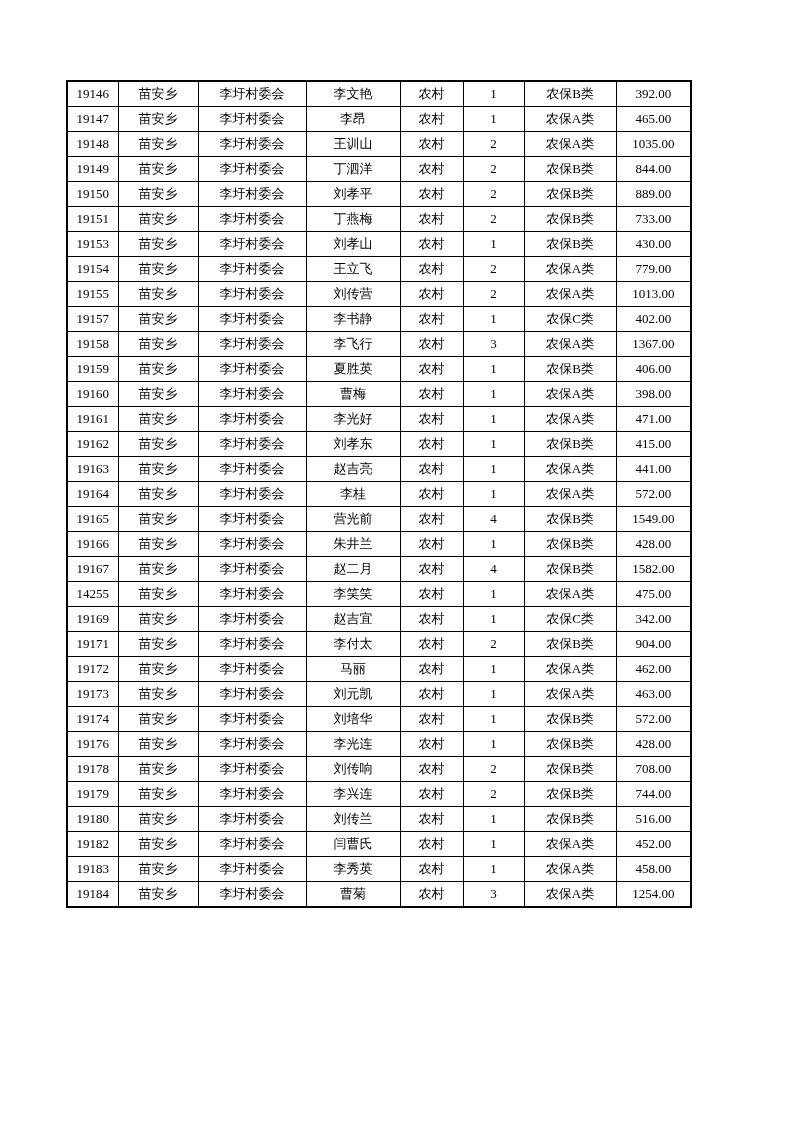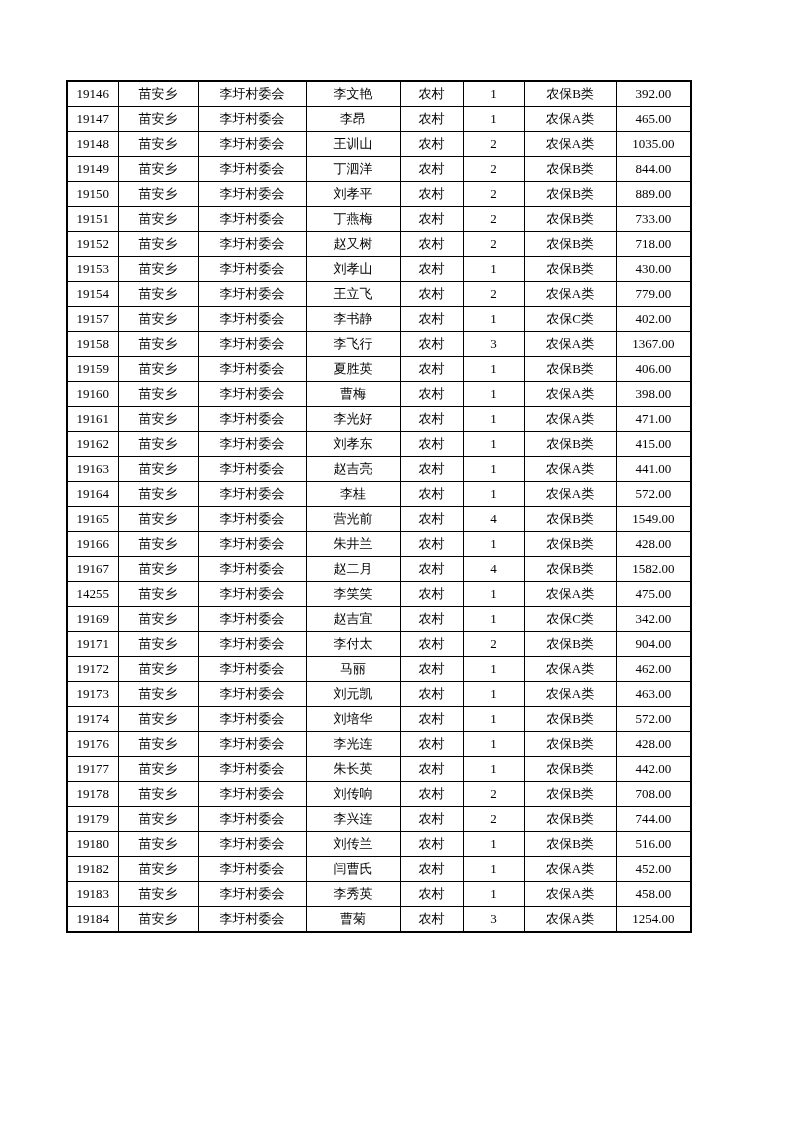--- a/index.html
+++ b/index.html
@@ -117,48 +117,48 @@
     <td>19151</td>
     <td>苗安乡</td>
     <td>李圩村委会</td>
     <td>丁燕梅</td>
     <td>农村</td>
     <td>2</td>
     <td>农保B类</td>
     <td>733.00</td>
   </tr>
         <tr>
-    <td>19152</td>
-    <td>苗安乡</td>
-    <td>李圩村委会</td>
-    <td>赵又树</td>
-    <td>农村</td>
-    <td>2</td>
-    <td>农保B类</td>
-    <td>718.00</td>
-  </tr>
-        <tr>
     <td>19153</td>
     <td>苗安乡</td>
     <td>李圩村委会</td>
     <td>刘孝山</td>
     <td>农村</td>
     <td>1</td>
     <td>农保B类</td>
     <td>430.00</td>
   </tr>
         <tr>
     <td>19154</td>
     <td>苗安乡</td>
     <td>李圩村委会</td>
     <td>王立飞</td>
     <td>农村</td>
     <td>2</td>
     <td>农保A类</td>
     <td>779.00</td>
+  </tr>
+        <tr>
+    <td>19155</td>
+    <td>苗安乡</td>
+    <td>李圩村委会</td>
+    <td>刘传营</td>
+    <td>农村</td>
+    <td>2</td>
+    <td>农保A类</td>
+    <td>1013.00</td>
   </tr>
         <tr>
     <td>19157</td>
     <td>苗安乡</td>
     <td>李圩村委会</td>
     <td>李书静</td>
     <td>农村</td>
     <td>1</td>
     <td>农保C类</td>
     <td>402.00</td>
@@ -325,30 +325,20 @@
   </tr>
         <tr>
     <td>19176</td>
     <td>苗安乡</td>
     <td>李圩村委会</td>
     <td>李光连</td>
     <td>农村</td>
     <td>1</td>
     <td>农保B类</td>
     <td>428.00</td>
-  </tr>
-        <tr>
-    <td>19177</td>
-    <td>苗安乡</td>
-    <td>李圩村委会</td>
-    <td>朱长英</td>
-    <td>农村</td>
-    <td>1</td>
-    <td>农保B类</td>
-    <td>442.00</td>
   </tr>
         <tr>
     <td>19178</td>
     <td>苗安乡</td>
     <td>李圩村委会</td>
     <td>刘传响</td>
     <td>农村</td>
     <td>2</td>
     <td>农保B类</td>
     <td>708.00</td>

